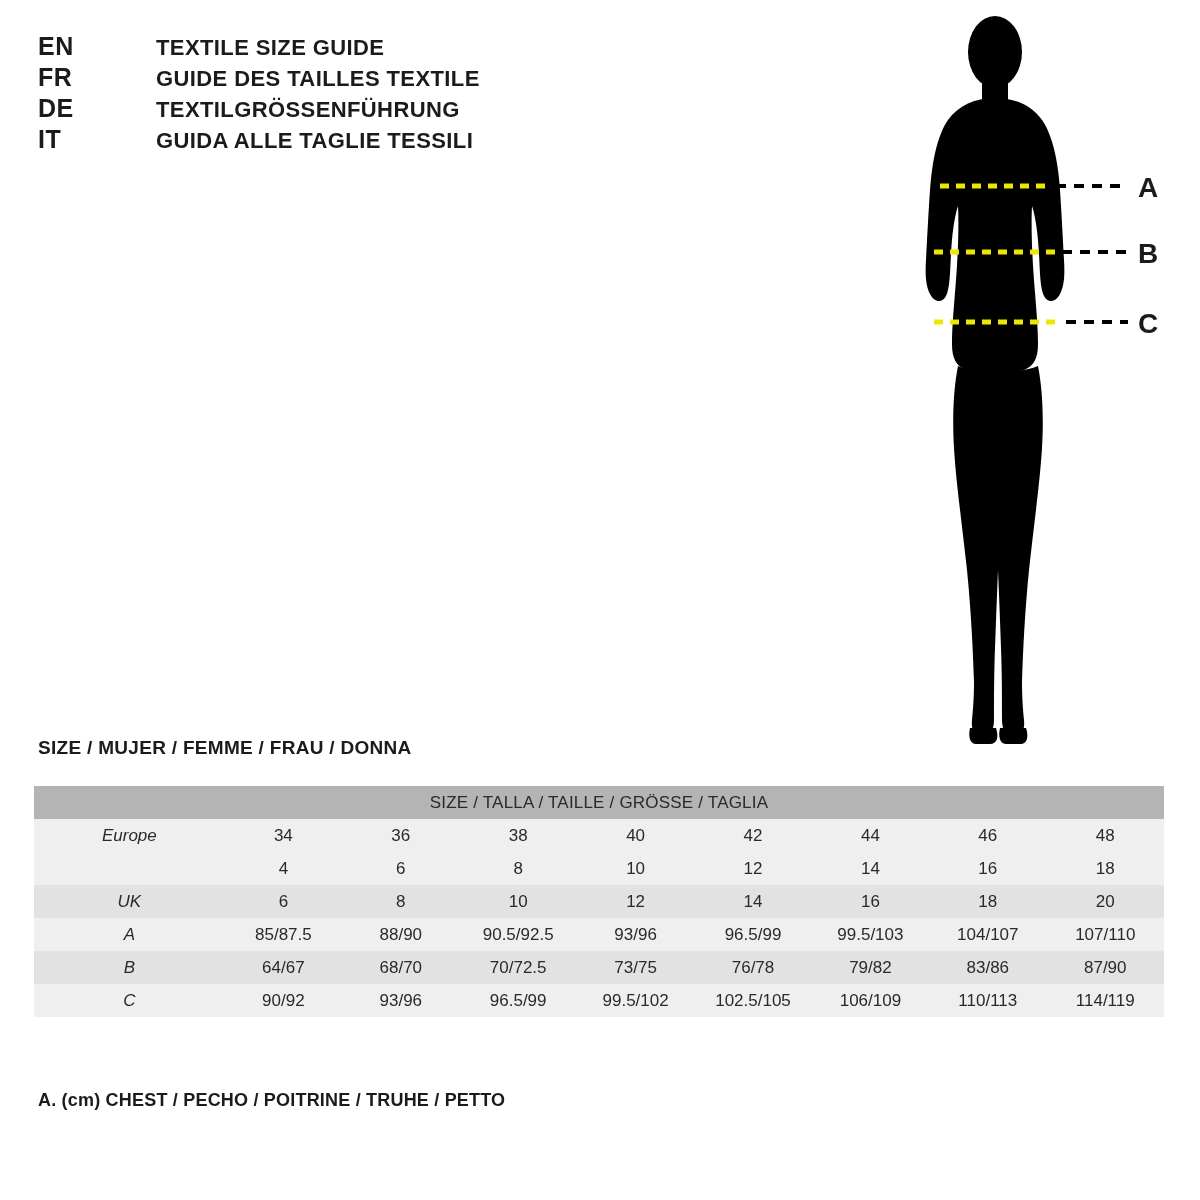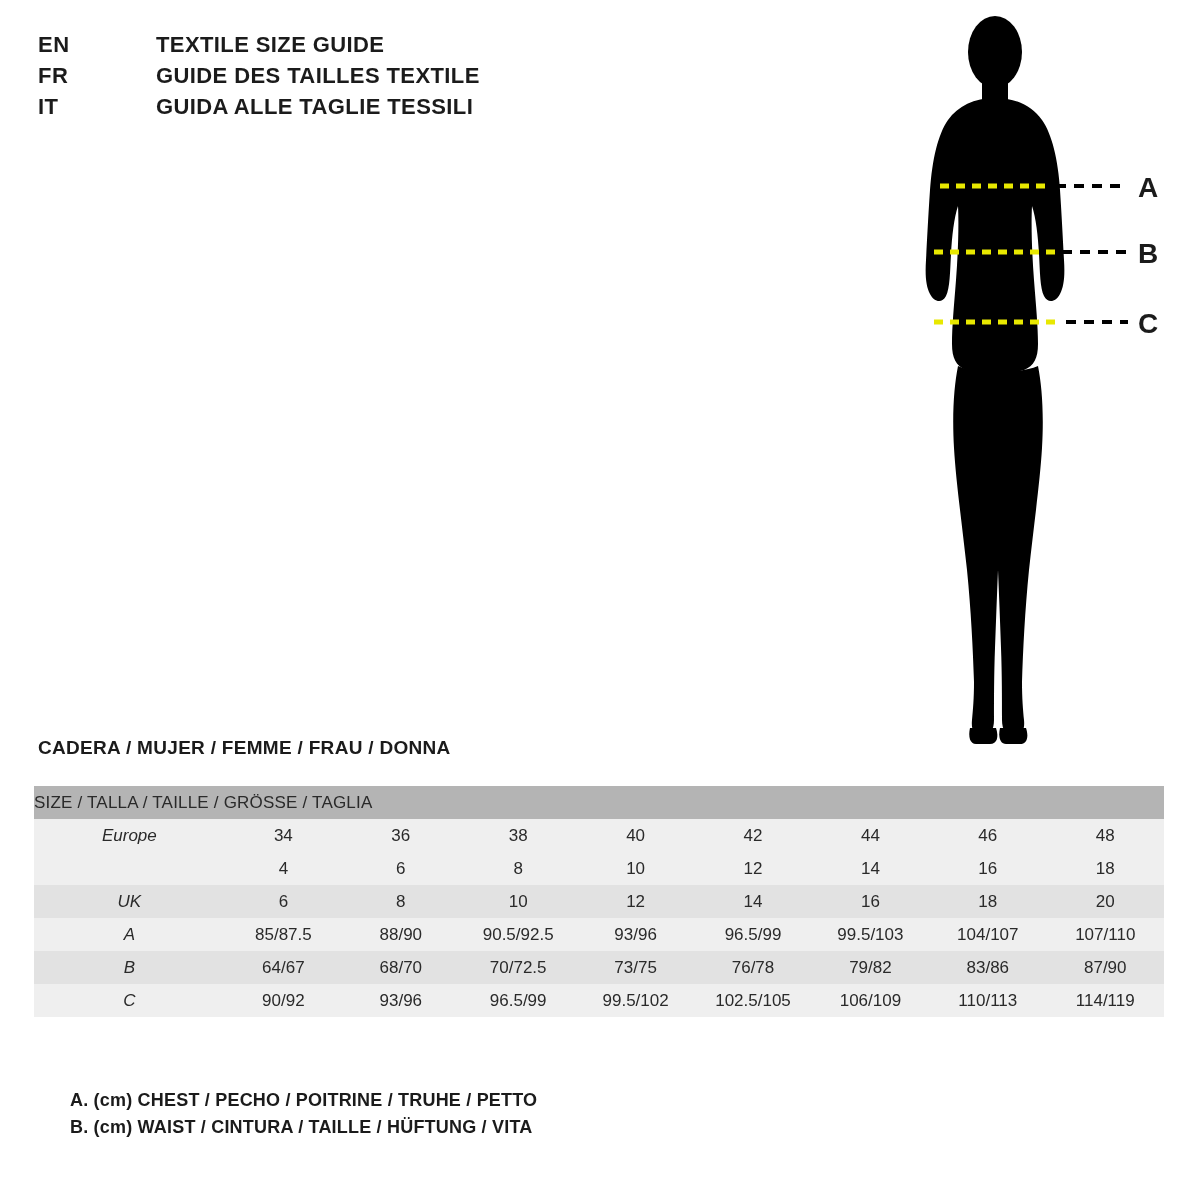--- a/index.html
+++ b/index.html
@@ -21,21 +21,21 @@
     top: 32px;
     width: 760px;
   }
   .title-row {
     display: flex;
     align-items: baseline;
     height: 31px;
   }
   .title-lang {
     width: 78px;
-    font-size: 22px;
+    font-size: 25px;
     font-weight: bold;
     letter-spacing: 0.5px;
   }
   .title-text {
     font-size: 22px;
     font-weight: bold;
     letter-spacing: 0.4px;
     white-space: nowrap;
     margin-left: 40px;
   }
@@ -81,62 +81,65 @@
   }
   .row-head {
     background: #b4b4b4;
   }
   .row-head td {
     font-size: 17px;
     font-weight: normal;
     color: #232323;
     letter-spacing: 0.2px;
     padding-left: 8px;
-    text-align: left;
+    text-align: center;
   }
   .row-alt-a { background: #efefef; }
   .row-alt-b { background: #e2e2e2; }
   td.label-cell {
     padding-left: 8px;
     text-align: center;
     width: 190px;
     font-style: italic;
   }
   td.val-cell {
     text-align: center;
     width: 117px;
   }
 
   
   .notes {
     position: absolute;
     left: 38px;
     top: 1090px;
     width: 700px;
-    margin-left: 32px;
   }
   .note {
     font-size: 18px;
     font-weight: bold;
     letter-spacing: 0.2px;
     height: 27px;
     white-space: nowrap;
   }
 </style>
 </head>
 <body>
 
 <div class="titles">
   <div class="title-row">
     <div class="title-lang">EN</div>
     <div class="title-text">TEXTILE SIZE GUIDE</div>
   </div>
   <div class="title-row">
     <div class="title-lang">FR</div>
     <div class="title-text">GUIDE DES TAILLES TEXTILE</div>
+  </div>
+  <div class="title-row">
+    <div class="title-lang">DE</div>
+    <div class="title-text">TEXTILGRÖSSENFÜHRUNG</div>
   </div>
   <div class="title-row">
     <div class="title-lang">IT</div>
     <div class="title-text">GUIDA ALLE TAGLIE TESSILI</div>
   </div>
 </div>
 
 <div class="figure-wrap">
   <svg width="320" height="740" viewBox="0 0 320 740" xmlns="http://www.w3.org/2000/svg">
     <g>
@@ -200,21 +203,21 @@
     <line x1="186" y1="172" x2="258" y2="172" stroke="#000000" stroke-width="4" stroke-dasharray="10 8"></line>
     <line x1="192" y1="238" x2="258" y2="238" stroke="#000000" stroke-width="4" stroke-dasharray="10 8"></line>
     <line x1="196" y1="308" x2="258" y2="308" stroke="#000000" stroke-width="4" stroke-dasharray="10 8"></line>
 
     <text x="268" y="183" font-family="Liberation Sans, sans-serif" font-size="28" font-weight="bold" fill="#1b1b1b">A</text>
     <text x="268" y="249" font-family="Liberation Sans, sans-serif" font-size="28" font-weight="bold" fill="#1b1b1b">B</text>
     <text x="268" y="319" font-family="Liberation Sans, sans-serif" font-size="28" font-weight="bold" fill="#1b1b1b">C</text>
   </svg>
 </div>
 
-<div class="section-heading">CADERA / MUJER / FEMME / FRAU / DONNA</div>
+<div class="section-heading">SIZE / MUJER / FEMME / FRAU / DONNA</div>
 
 <div class="table-wrap">
   <table class="size-table">
     <tbody>
       <tr class="row-head">
         <td colspan="9">SIZE / TALLA / TAILLE / GRÖSSE / TAGLIA</td>
       </tr>
 
       <tr class="row-alt-a">
         <td class="label-cell">Europe</td>
@@ -287,14 +290,13 @@
         <td class="val-cell">106/109</td>
         <td class="val-cell">110/113</td>
         <td class="val-cell">114/119</td>
       </tr>
     </tbody>
   </table>
 </div>
 
 <div class="notes">
   <div class="note">A. (cm) CHEST / PECHO / POITRINE / TRUHE / PETTO</div>
-  <div class="note">B. (cm) WAIST / CINTURA / TAILLE / HÜFTUNG / VITA</div>
 </div>
 
 </body></html>

